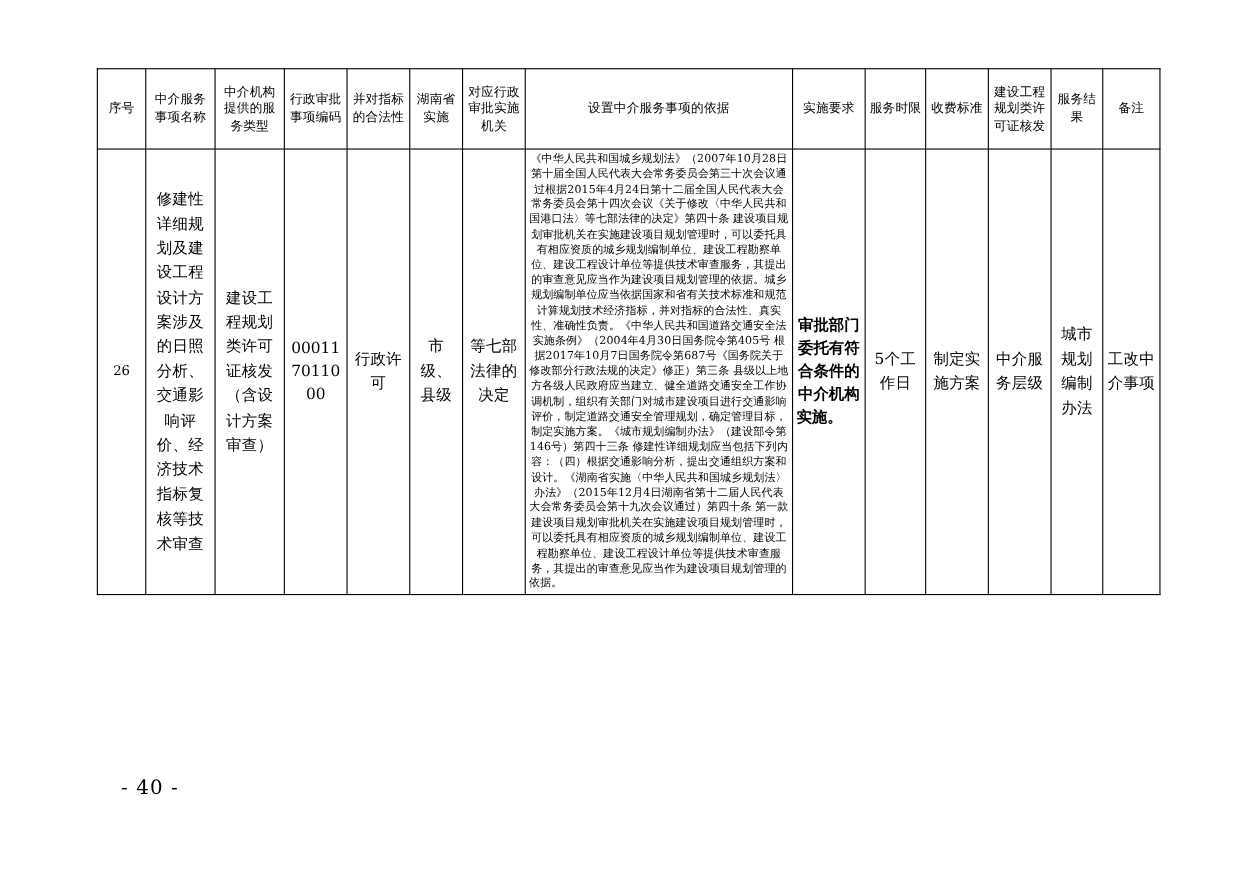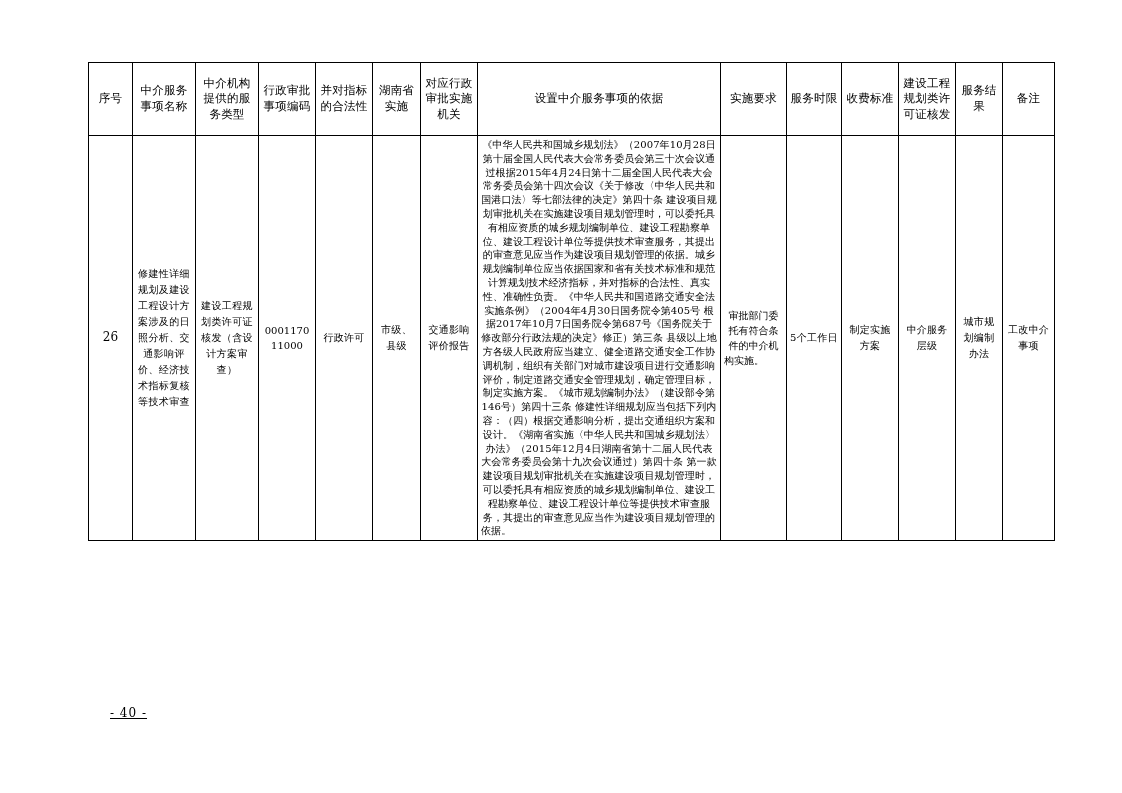--- a/index.html
+++ b/index.html
@@ -40,21 +40,21 @@
     font-family: "DejaVu Serif", "Liberation Serif", serif;
   }
   thead th {
     font-size: 11.5px;
     line-height: 1.35;
     font-weight: normal;
     height: 68px;
     letter-spacing: 0.2px;
   }
   tbody td {
-    font-size: 10px;
+    font-size: 14px;
     line-height: 1.45;
   }
   td.cell-seq {
     font-size: 12px;
   }
   td.cell-name,
   td.cell-approval-name {
     letter-spacing: 0.4px;
     line-height: 1.6;
   }
@@ -70,40 +70,40 @@
     font-size: 10px;
     line-height: 1.38;
     letter-spacing: 0.1px;
   }
   td.cell-requirement {
     text-align: justify;
     text-align-last: left;
     vertical-align: middle;
     padding: 4px 5px;
     line-height: 1.5;
+    font-weight: bold;
   }
   td.cell-midtype,
   td.cell-result,
   td.cell-remark,
   td.cell-fee,
   td.cell-duration,
   td.cell-level,
   td.cell-type,
   td.cell-org {
     line-height: 1.6;
     letter-spacing: 0.3px;
   }
   .page-number {
     position: absolute;
     left: 110px;
     top: 706px;
-    font-size: 12px;
+    font-size: 18px;
     font-family: "DejaVu Serif", "Liberation Serif", serif;
     letter-spacing: 1px;
-    text-decoration: underline;
   }
   .col-seq      { width: 44px; }
   .col-name     { width: 63px; }
   .col-approval { width: 63px; }
   .col-code     { width: 57px; }
   .col-type     { width: 57px; }
   .col-level    { width: 48px; }
   .col-org      { width: 57px; }
   .col-basis    { width: 243px; }
   .col-require  { width: 66px; }
@@ -155,21 +155,21 @@
         </tr>
       </thead>
       <tbody>
         <tr>
           <td class="cell-seq">26</td>
           <td class="cell-name">修建性详细规划及建设工程设计方案涉及的日照分析、交通影响评价、经济技术指标复核等技术审查</td>
           <td class="cell-approval-name">建设工程规划类许可证核发（含设计方案审查）</td>
           <td class="cell-code">000117011000</td>
           <td class="cell-type">行政许可</td>
           <td class="cell-level">市级、县级</td>
-          <td class="cell-org">交通影响评价报告</td>
+          <td class="cell-org">等七部法律的决定</td>
           <td class="cell-basis">《中华人民共和国城乡规划法》（2007年10月28日第十届全国人民代表大会常务委员会第三十次会议通过根据2015年4月24日第十二届全国人民代表大会常务委员会第十四次会议《关于修改〈中华人民共和国港口法〉等七部法律的决定》第四十条 建设项目规划审批机关在实施建设项目规划管理时，可以委托具有相应资质的城乡规划编制单位、建设工程勘察单位、建设工程设计单位等提供技术审查服务，其提出的审查意见应当作为建设项目规划管理的依据。城乡规划编制单位应当依据国家和省有关技术标准和规范计算规划技术经济指标，并对指标的合法性、真实性、准确性负责。《中华人民共和国道路交通安全法实施条例》（2004年4月30日国务院令第405号 根据2017年10月7日国务院令第687号《国务院关于修改部分行政法规的决定》修正）第三条 县级以上地方各级人民政府应当建立、健全道路交通安全工作协调机制，组织有关部门对城市建设项目进行交通影响评价，制定道路交通安全管理规划，确定管理目标，制定实施方案。《城市规划编制办法》（建设部令第146号）第四十三条 修建性详细规划应当包括下列内容：（四）根据交通影响分析，提出交通组织方案和设计。《湖南省实施〈中华人民共和国城乡规划法〉办法》（2015年12月4日湖南省第十二届人民代表大会常务委员会第十九次会议通过）第四十条 第一款 建设项目规划审批机关在实施建设项目规划管理时，可以委托具有相应资质的城乡规划编制单位、建设工程勘察单位、建设工程设计单位等提供技术审查服务，其提出的审查意见应当作为建设项目规划管理的依据。</td>
           <td class="cell-requirement">审批部门委托有符合条件的中介机构实施。</td>
           <td class="cell-duration">5个工作日</td>
           <td class="cell-fee">制定实施方案</td>
           <td class="cell-midtype">中介服务层级</td>
           <td class="cell-result">城市规划编制办法</td>
           <td class="cell-remark">工改中介事项</td>
         </tr>
       </tbody>
     </table>

